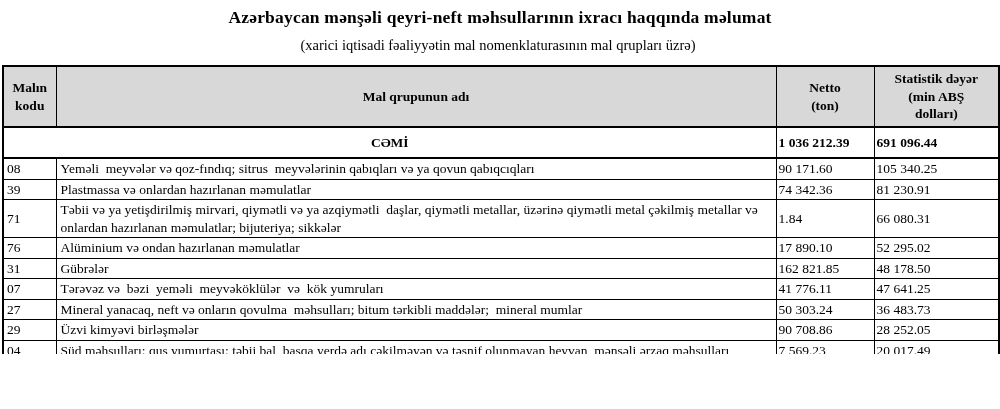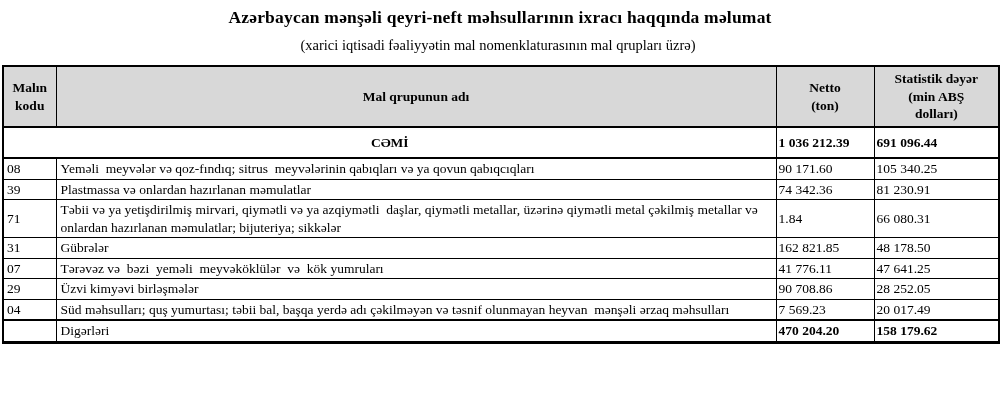--- a/index.html
+++ b/index.html
@@ -115,30 +115,42 @@
         <td class="num-cell">74 342.36</td>
         <td class="num-cell">81 230.91</td>
       </tr>
       <tr>
         <td class="code-cell">71</td>
         <td class="name-cell">Təbii və ya yetişdirilmiş mirvari, qiymətli və ya azqiymətli  daşlar, qiymətli metallar, üzərinə qiymətli metal çəkilmiş metallar və onlardan hazırlanan məmulatlar; bijuteriya; sikkələr</td>
         <td class="num-cell">1.84</td>
         <td class="num-cell">66 080.31</td>
       </tr>
       <tr>
+        <td class="code-cell">76</td>
+        <td class="name-cell">Alüminium və ondan hazırlanan məmulatlar</td>
+        <td class="num-cell">17 890.10</td>
+        <td class="num-cell">52 295.02</td>
+      </tr>
+      <tr>
         <td class="code-cell">31</td>
         <td class="name-cell">Gübrələr</td>
         <td class="num-cell">162 821.85</td>
         <td class="num-cell">48 178.50</td>
       </tr>
       <tr>
         <td class="code-cell">07</td>
         <td class="name-cell">Tərəvəz və  bəzi  yeməli  meyvəköklülər  və  kök yumruları</td>
         <td class="num-cell">41 776.11</td>
         <td class="num-cell">47 641.25</td>
+      </tr>
+      <tr>
+        <td class="code-cell">27</td>
+        <td class="name-cell">Mineral yanacaq, neft və onların qovulma  məhsulları; bitum tərkibli maddələr;  mineral mumlar</td>
+        <td class="num-cell">50 303.24</td>
+        <td class="num-cell">36 483.73</td>
       </tr>
       <tr>
         <td class="code-cell">29</td>
         <td class="name-cell">Üzvi kimyəvi birləşmələr</td>
         <td class="num-cell">90 708.86</td>
         <td class="num-cell">28 252.05</td>
       </tr>
       <tr>
         <td class="code-cell">04</td>
         <td class="name-cell">Süd məhsulları; quş yumurtası; təbii bal, başqa yerdə adı çəkilməyən və təsnif olunmayan heyvan  mənşəli ərzaq məhsulları</td>

